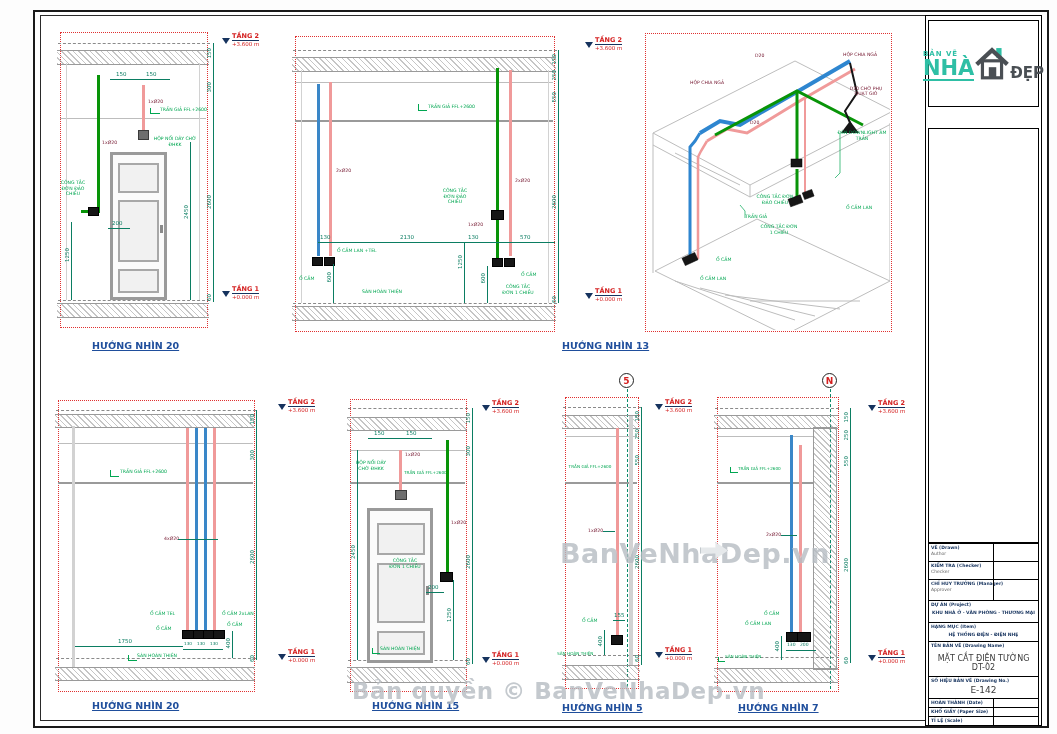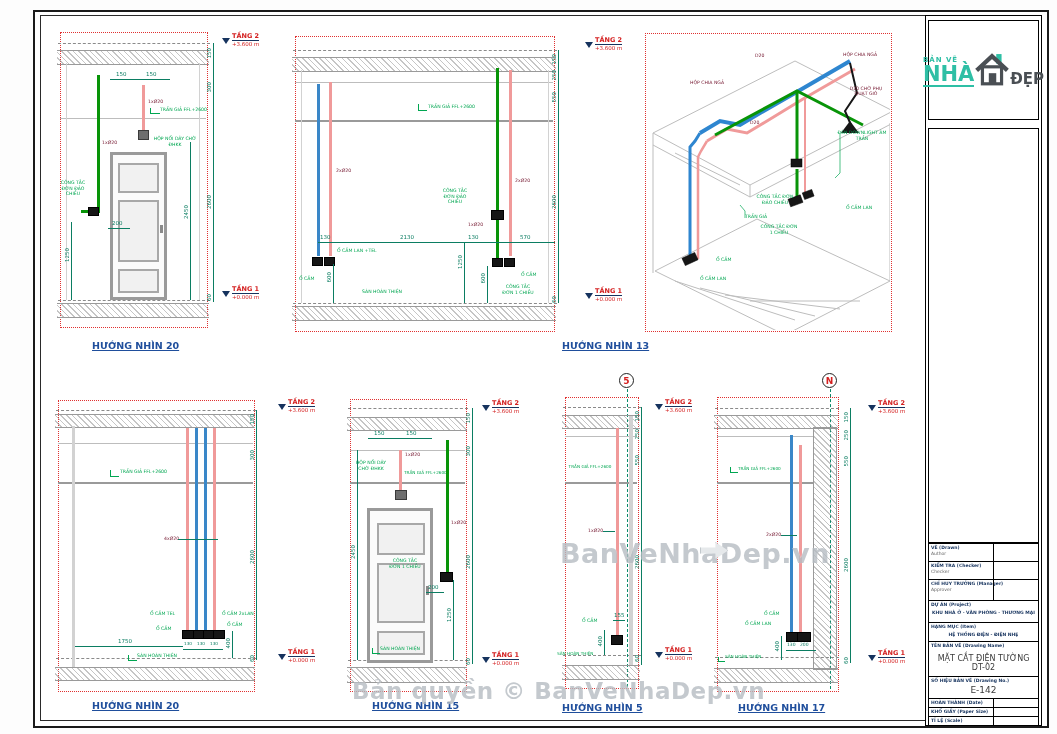--- a/index.html
+++ b/index.html
@@ -426,29 +426,29 @@
       <span class="lvl-elev">+3.600 m</span>
     </div>
 </div>
 <div class="abs lvl" style="left:868px;top:650px;">
   <div class="tri"></div>
   <div class="lvltxt">
       <span class="lvl-name">TẦNG 1</span>
       <span class="lvl-elev">+0.000 m</span>
     </div>
 </div>
-<span class="abs ptitle" style="left:738px;top:702px;">HƯỚNG NHÌN 17</span>
+<span class="abs ptitle" style="left:738px;top:702px;">HƯỚNG NHÌN 7</span>
 
 <span class="abs wm" style="left:560px;top:538px;font-size:27px;">BanVeNhaDep.vn</span>
 <div class="abs" style="left:700px;top:542px;width:26px;height:15px;background:#e6e9eb;border:1px solid #c2c8cc;clip-path:polygon(0 32%,55% 32%,55% 0,100% 50%,55% 100%,55% 68%,0 68%);"></div>
 <span class="abs wm" style="left:352px;top:678px;font-size:23px;">Bản quyền © BanVeNhaDep.vn</span>
 
 <div class="abs tb" style="left:925px;top:15px;width:117px;height:711px;border-width:1.5px;"></div>
 
-<div class="abs tb" style="left:928px;top:20px;width:111px;height:100px;display:flex;align-items:center;justify-content:center;">
+<div class="abs tb" style="left:928px;top:20px;width:111px;height:87px;display:flex;align-items:center;justify-content:center;">
   <div style="display:flex;align-items:flex-end;gap:1px;">
     <div style="display:flex;flex-direction:column;align-items:flex-start;">
       <span class="logo-tag">BẢN VẼ</span>
       <span class="logo-name">NHÀ</span>
     </div>
     <svg width="34" height="34" viewBox="0 0 32 32">
       <rect x="20" y="1" width="5" height="9" fill="#2ebfa5"></rect>
       <polyline points="3,15 16,3 29,15" fill="none" stroke="#4a4f54" stroke-width="4" stroke-linecap="square"></polyline>
       <rect x="7" y="13" width="18" height="16" fill="#fff" stroke="#4a4f54" stroke-width="3"></rect>
       <rect x="13" y="19" width="7" height="10" fill="#4a4f54"></rect>

